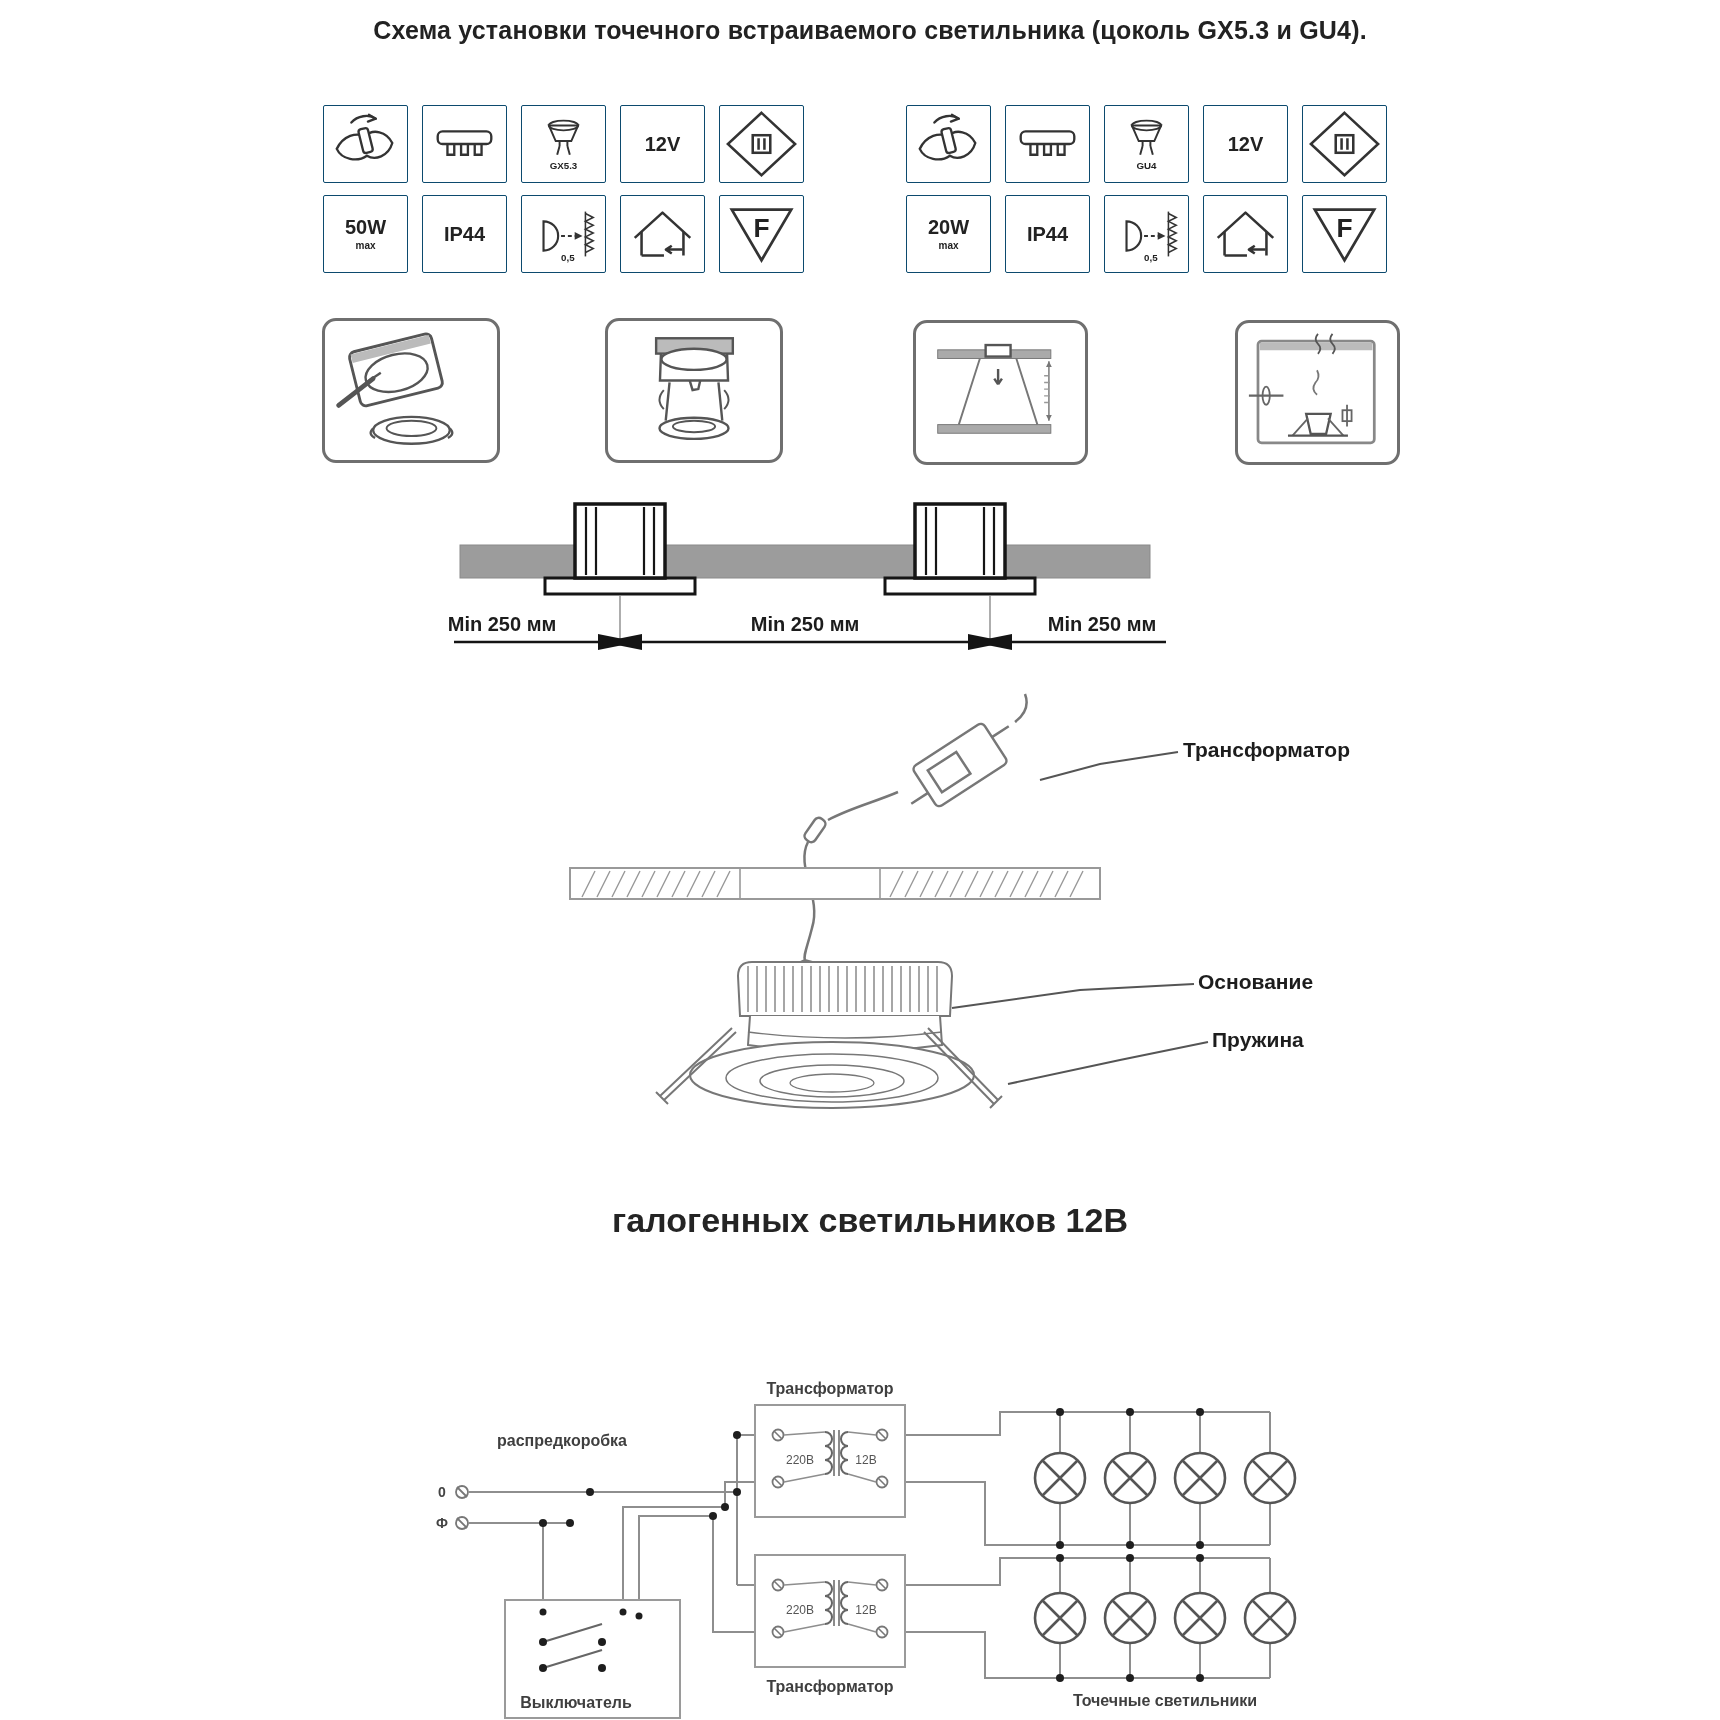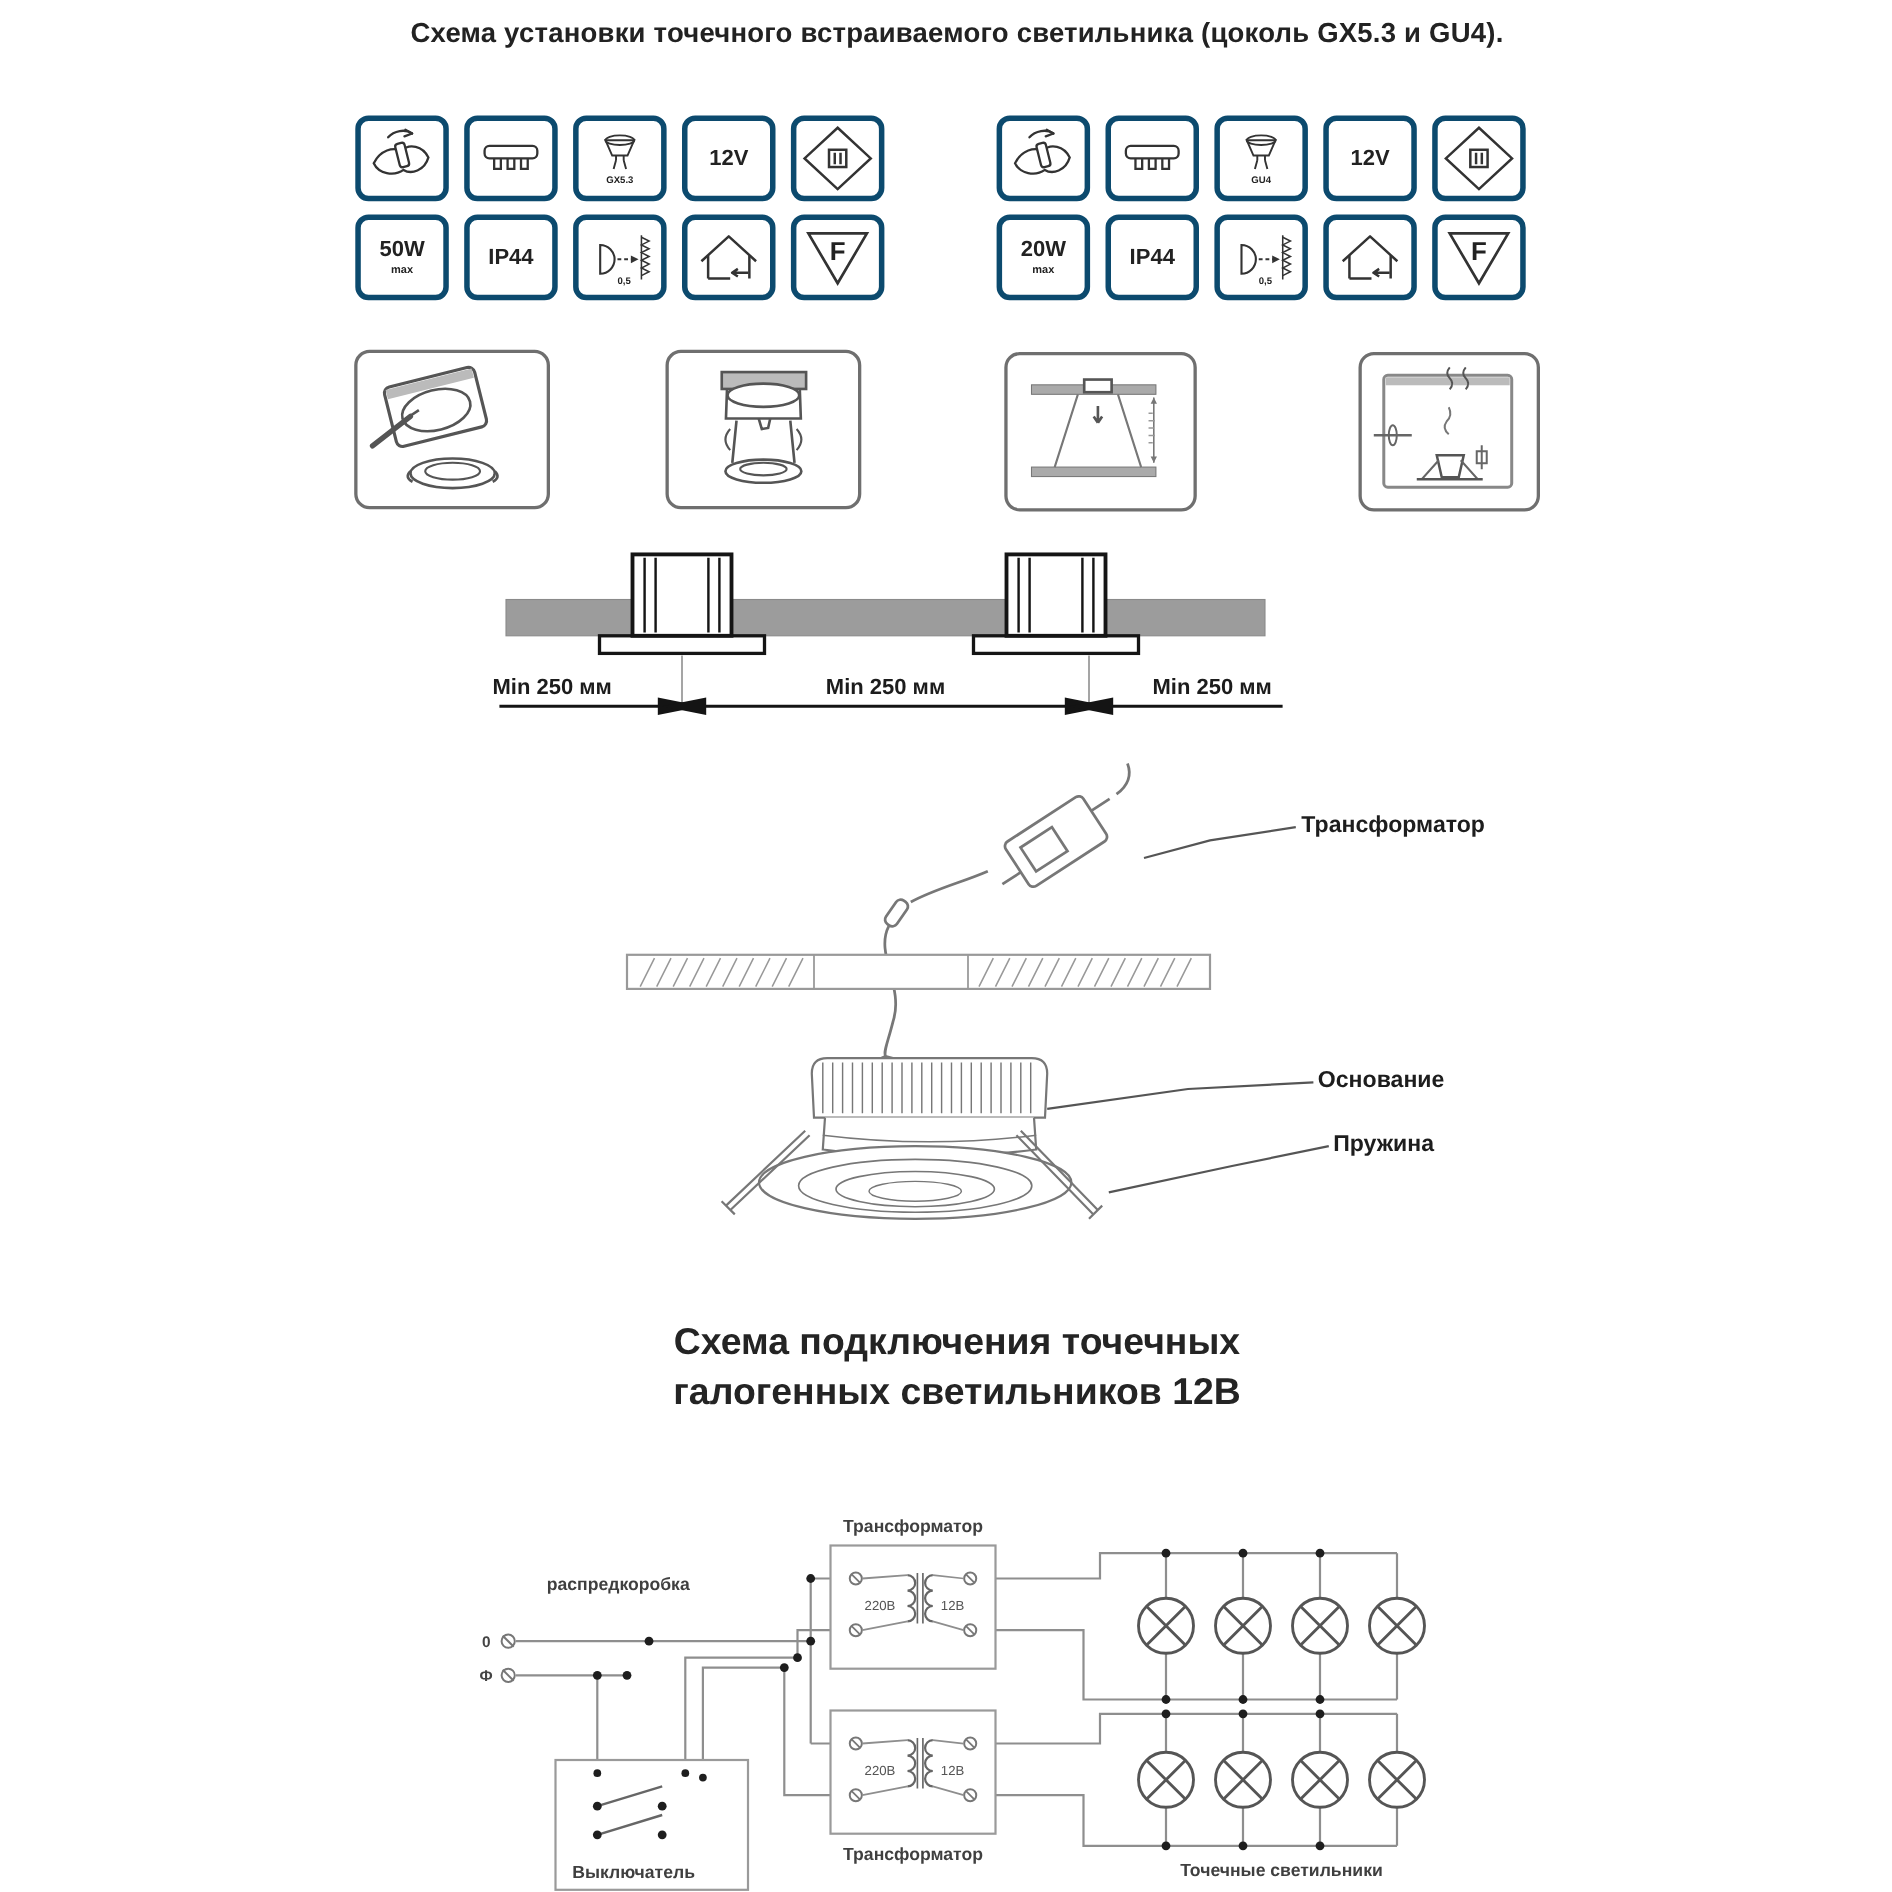--- a/index.html
+++ b/index.html
@@ -1,20 +1,20 @@
 <!DOCTYPE html>
 <html><head>
 <meta charset="utf-8">
 <style>
   html,body{margin:0;padding:0;background:#fff;}
   #page{position:relative;width:1460px;height:1720px;background:#ffffff;font-family:"Liberation Sans",sans-serif;color:#1d1d1d;overflow:hidden;}
   .abs{position:absolute;}
   #main-title{left:260px;top:16px;width:1220px;text-align:center;font-size:25px;font-weight:bold;letter-spacing:.2px;color:#222;}
   .spec-grid{display:grid;grid-template-columns:repeat(5,85px);grid-auto-rows:78px;column-gap:14px;row-gap:12px;}
-  .spec-cell{border:5px solid #0c4a6e;border-radius:12px;background:#fff;display:flex;flex-direction:column;align-items:center;justify-content:center;box-sizing:border-box;}
+  .spec-cell{border:1px solid #0c4a6e;border-radius:2px;background:#fff;display:flex;flex-direction:column;align-items:center;justify-content:center;box-sizing:border-box;}
   .spec-cell svg{width:100%;height:100%;display:block;}
   .cell-text{font-weight:bold;font-size:20px;color:#222;text-align:center;line-height:1;}
   .cell-sub{font-size:10px;font-weight:bold;color:#222;margin-top:3px;text-align:center;}
   .step-box{border:3px solid #6f6f6f;border-radius:14px;background:#fff;box-sizing:border-box;}
   .step-box svg{width:100%;height:100%;display:block;}
   .fixture-label{font-size:21px;font-weight:bold;color:#1d1d1d;white-space:nowrap;}
   .wire-label{font-size:16px;font-weight:bold;color:#3f3f3f;white-space:nowrap;transform:translateX(-50%);}
   #subtitle{left:470px;top:1198px;width:800px;text-align:center;font-weight:bold;font-size:34px;line-height:45px;color:#242424;}
   svg text{font-family:"Liberation Sans",sans-serif;}
 </style>
@@ -304,21 +304,20 @@
       <path d="M480,120 L540,104 L618,92"></path>
       <path d="M392,348 L520,330 L634,324"></path>
       <path d="M448,424 L560,400 L648,382"></path>
     </g>
   </svg>
   <div class="abs fixture-label" style="left:1183px;top:738px">Трансформатор</div>
   <div class="abs fixture-label" style="left:1198px;top:970px">Основание</div>
   <div class="abs fixture-label" style="left:1212px;top:1028px">Пружина</div>
 
   <div class="abs" id="subtitle">
-    <div>Схема подключения точечных</div>
     <div>галогенных светильников 12В</div>
   </div>
 
   <svg class="abs" style="left:420px;top:1340px" width="880" height="380" viewBox="0 0 880 380">
 
     <g stroke="#8e8e8e" stroke-width="2" fill="none">
       <path d="M49,152 H317"></path>
       <path d="M317,95 V245 M317,95 H352 M317,245 H352"></path>
       <path d="M49,183 H150"></path>
       <path d="M123,183 V328"></path>

